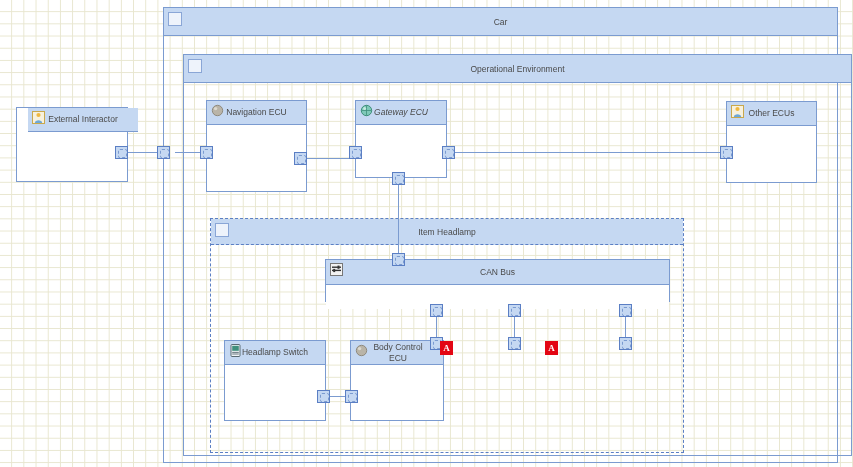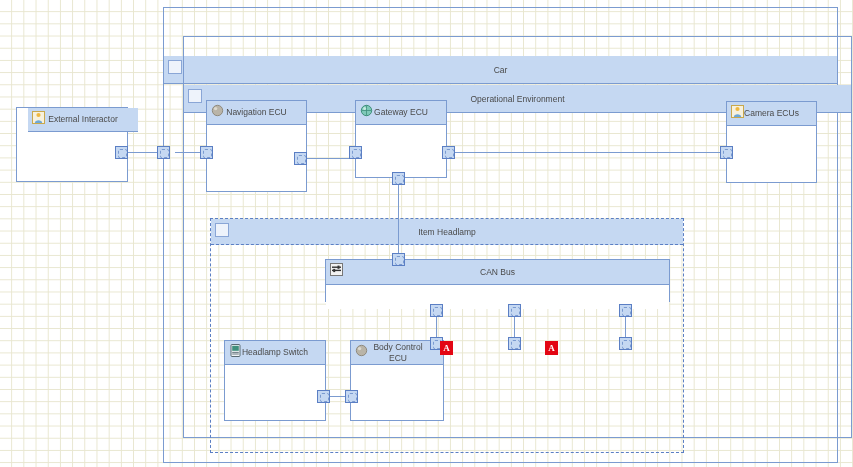--- a/index.html
+++ b/index.html
@@ -55,21 +55,20 @@
   .container-block > .chdr{
     position:relative;
     box-sizing:border-box;
     height:28px;
     background:#c5d8f2;
     border-bottom:1px solid #7b9bd0;
     color:#4a4a4a;
     font-size:8.5px;
     line-height:28px;
     text-align:center;
-    margin-top:48px;
   }
   
   .corner-tab{
     position:absolute;
     left:4px;top:4px;
     width:14px;height:14px;
     box-sizing:border-box;
     border:1px solid #8aa6d6;
     background:#eef3fb;
   }
@@ -139,21 +138,21 @@
 
 <div id="canvas">
 
   <div class="container-block" style="left:163px;top:7px;width:675px;height:456px;">
     <div class="chdr">
       <span class="corner-tab"></span>
       <span>Car</span>
     </div>
   </div>
 
-  <div class="container-block" style="left:183px;top:36px;width:669px;height:402px;">
+  <div class="container-block" style="left:183px;top:54px;width:669px;height:402px;">
     <div class="chdr">
       <span class="corner-tab"></span>
       <span>Operational Environment</span>
     </div>
   </div>
 
   <div class="dashed-block" style="left:210px;top:218px;width:474px;height:235px;">
     <div class="dhdr">
       <span class="corner-tab"></span>
       <span>Item Headlamp</span>
@@ -204,21 +203,21 @@
           <circle cx="4.6" cy="4.6" r="1.7" fill="#e3dfd5" opacity="0.85"></circle>
         </svg>
       </span>
       <span>Navigation ECU</span>
     </div>
     <div class="body" style="height:54px;"></div>
   </div>
   <div class="port" style="left:200px;top:146px;"></div>
   <div class="port" style="left:294px;top:152px;"></div>
 
-  <div class="block" style="left:355px;top:100px;width:92px;height:78px;">
+  <div class="block" style="left:355px;top:100px;width:92px;height:78px;font-style:italic;">
     <div class="hdr" style="height:24px;">
       <span class="icon">
         <svg width="13" height="13" viewBox="0 0 13 13">
           <circle cx="6.5" cy="6.5" r="5.2" fill="#7ec9b8" stroke="#3f8f7c"></circle>
           <path d="M1.5 6.5 H11.5 M6.5 1.4 V11.6" stroke="#3f8f7c" stroke-width="0.8" fill="none"></path>
           <circle cx="4.6" cy="4.4" r="1.5" fill="#d7f2ea" opacity="0.8"></circle>
         </svg>
       </span>
       <span>Gateway ECU</span>
     </div>
@@ -230,21 +229,21 @@
 
   <div class="block" style="left:726px;top:101px;width:91px;height:82px;">
     <div class="hdr" style="height:24px;">
       <span class="icon">
         <svg width="13" height="13" viewBox="0 0 13 13">
           <rect x="0.5" y="0.5" width="12" height="12" fill="#f7f1dd" stroke="#c9a84c"></rect>
           <circle cx="6.5" cy="4" r="2.1" fill="#f0b840"></circle>
           <path d="M2.8 12 C2.8 8.4 10.2 8.4 10.2 12 Z" fill="#6da8d8"></path>
         </svg>
       </span>
-      <span>Camera ECUs</span>
+      <span>Other ECUs</span>
     </div>
     <div class="body" style="height:56px;"></div>
   </div>
   <div class="port" style="left:720px;top:146px;"></div>
 
   <div class="block" style="left:325px;top:259px;width:345px;height:43px;">
     <div class="hdr" style="height:25px;">
       <span class="icon">
         <svg width="13" height="13" viewBox="0 0 13 13">
           <rect x="0.5" y="0.5" width="12" height="12" fill="#f2f2f2" stroke="#777"></rect>

